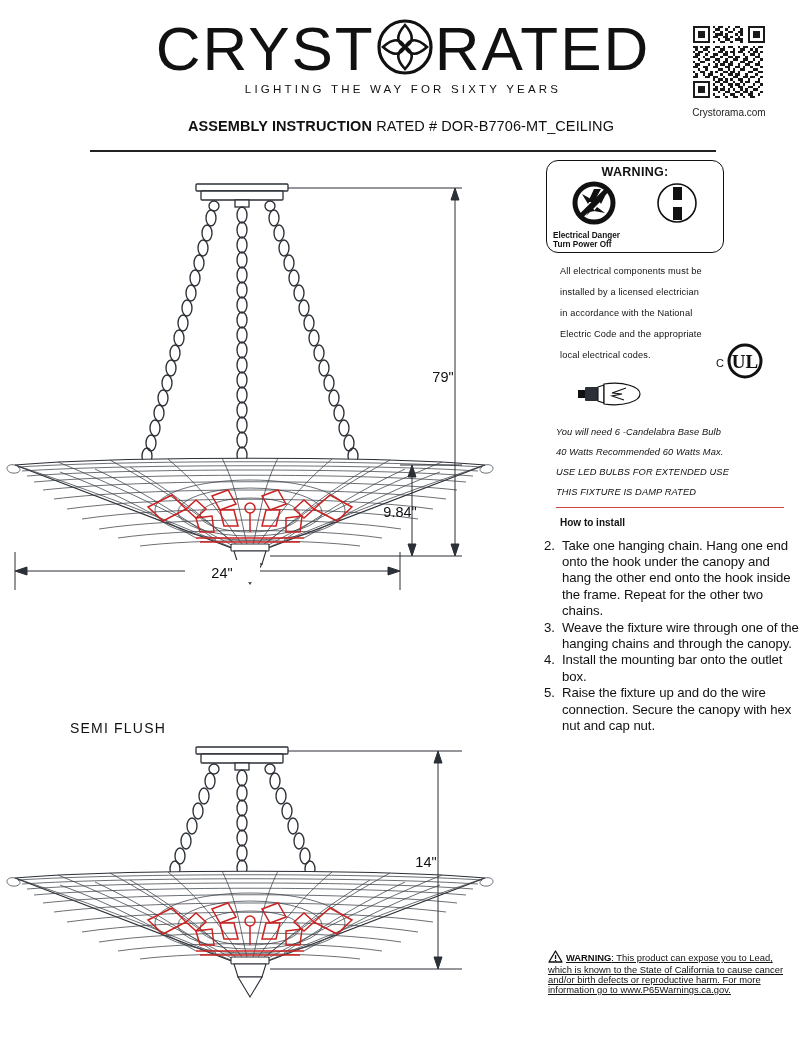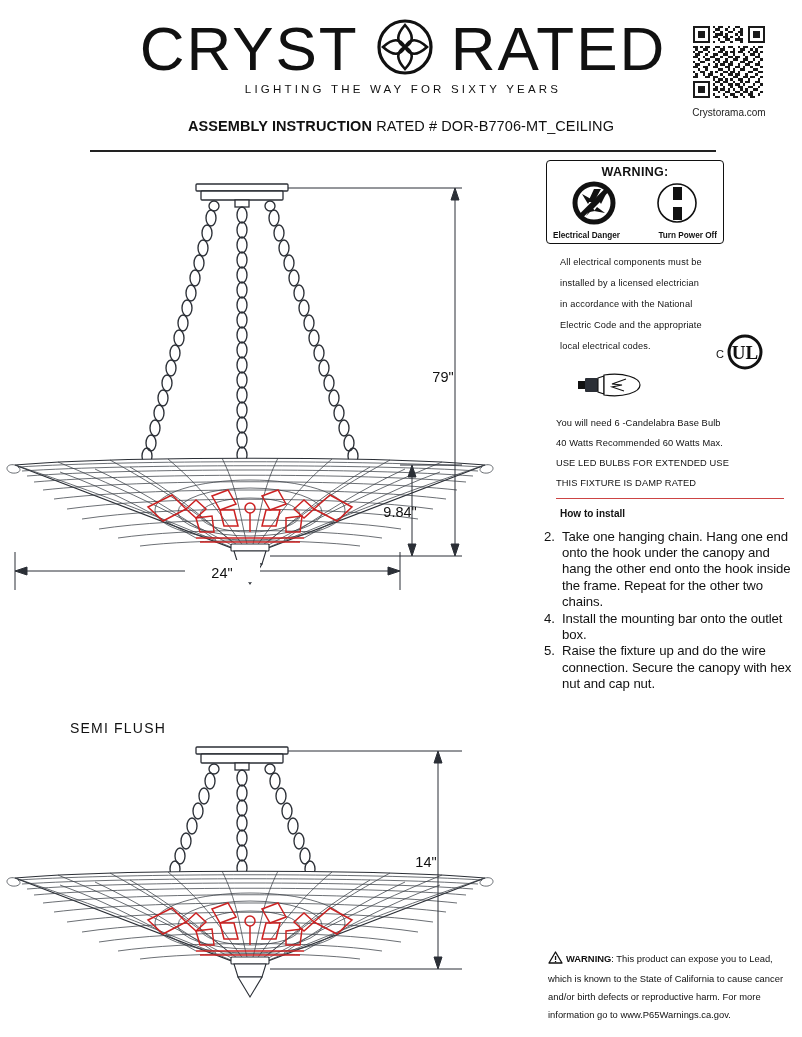--- a/index.html
+++ b/index.html
@@ -15,21 +15,20 @@
 
   
   .header { position: relative; height: 112px; }
   .logo-wrap {
     position: absolute; left: 178px; top: 18px;
     width: 450px; text-align: center;
   }
   .logo-row {
     display: flex; align-items: flex-start; justify-content: center;
     height: 62px;
-    gap: 16px;
   }
   .logo-text {
     font-size: 62px; font-weight: 400; letter-spacing: 2px;
     line-height: 62px; font-family: "Liberation Sans", sans-serif;
   }
   .logo-medallion { margin: 0 1px; display:block; }
   .tagline {
     font-size: 11.5px; letter-spacing: 3.2px; margin-top: 3px;
     font-family: "Liberation Sans", sans-serif;
   }
@@ -52,53 +51,53 @@
 
   
   .drawing-col { position: absolute; left: 0; top: 160px; width: 500px; height: 860px; }
   .drawing { position: absolute; }
 
   
   .right-col { position: absolute; left: 532px; top: 160px; width: 270px; }
 
   .warn-box {
     width: 178px; margin-left: 14px;
-    border: 1.3px solid #111; border-radius: 4px;
+    border: 1.3px solid #111; border-radius: 12px;
     padding: 4px 5px 3px 5px;
   }
   .warn-title { text-align: center; font-size: 12.5px; font-weight: bold; letter-spacing:.3px; }
   .warn-icons { display: flex; justify-content: space-around; align-items: center; margin-top: 1px; }
-  .warn-labels { display: flex; justify-content: space-between; margin-top: 1px; padding: 0 1px; }
+  .warn-labels { display: flex; justify-content: space-between; margin-top: 1px; padding: 0 1px; flex-direction: column; }
   .warn-labels span { font-size: 8.2px; font-weight: 600; }
 
   .elec-text { margin-top: 13px; padding-left: 28px; }
   .elec-text p {
     margin: 0 0 11px 0; font-size: 9.2px; line-height: 1.1;
     letter-spacing: .15px; color: #111;
   }
   .ul-row { position: relative; height: 0; }
   .ul-mark { position: absolute; right: 38px; top: -30px; display: flex; align-items: center; }
   .ul-c { font-size: 11px; margin-right: 2px; font-weight: 500; }
 
   .bulb-icon-wrap { margin-top: 18px; padding-left: 42px; }
 
   .bulb-text { margin-top: 14px; padding-left: 24px; }
-  .bulb-text p { margin: 0 0 10px 0; font-size: 9.3px; letter-spacing: .1px; }
+  .bulb-text p { margin: 0 0 10px 0; font-size: 9.3px; letter-spacing: .1px; font-style: italic; }
   .bulb-rule { margin: 2px 0 0 24px; width: 228px; border-top: 1.2px solid #c44; }
 
   .howto-title { margin: 9px 0 0 28px; font-size: 10px; font-weight: bold; }
   .steps { margin: 10px 0 0 12px; padding: 0; list-style: none; }
   .steps li {
     font-size: 13.2px; line-height: 16.4px; margin-bottom: 0;
     padding-left: 18px; text-indent: -18px; letter-spacing: -.1px;
   }
   .steps li .num { display: inline-block; width: 18px; text-indent: 0; }
 
   .p65 { position: absolute; left: 548px; top: 950px; width: 250px; }
-  .p65 p { margin: 0; font-size: 9.4px; line-height: 18px; color: #111; }
+  .p65 p { margin: 0; font-size: 9.4px; line-height: 10px; color: #111; text-decoration: underline; }
   .p65 .wtitle { font-weight: bold; }
   .tri { display: inline-block; vertical-align: -2px; margin-right: 3px; }
 
   .dim-label { font-size: 14.5px; fill: #111; font-family: "Liberation Sans", sans-serif; }
   .semi-label { font-size: 14px; letter-spacing: 1.2px; }
 </style>
 </head>
 <body>
 
 <div class="header">
@@ -697,20 +696,23 @@
     <p>THIS FIXTURE IS DAMP RATED</p>
   </div>
   <div class="bulb-rule"></div>
 
   <div class="howto-title">How to install</div>
   <ul class="steps">
     <li>
       <span class="num">2.</span><span>Take one hanging chain. Hang one end onto the hook under the canopy and hang the other end onto the hook inside the frame. Repeat for the other two chains.</span>
     </li>
     <li>
+      <span class="num">3.</span><span>Weave the fixture wire through one of the hanging chains and through the canopy.</span>
+    </li>
+    <li>
       <span class="num">4.</span><span>Install the mounting bar onto the outlet box.</span>
     </li>
     <li>
       <span class="num">5.</span><span>Raise the fixture up and do the wire connection. Secure the canopy with hex nut and cap nut.</span>
     </li>
   </ul>
 </div>
 
 <div class="p65">
   <p>

